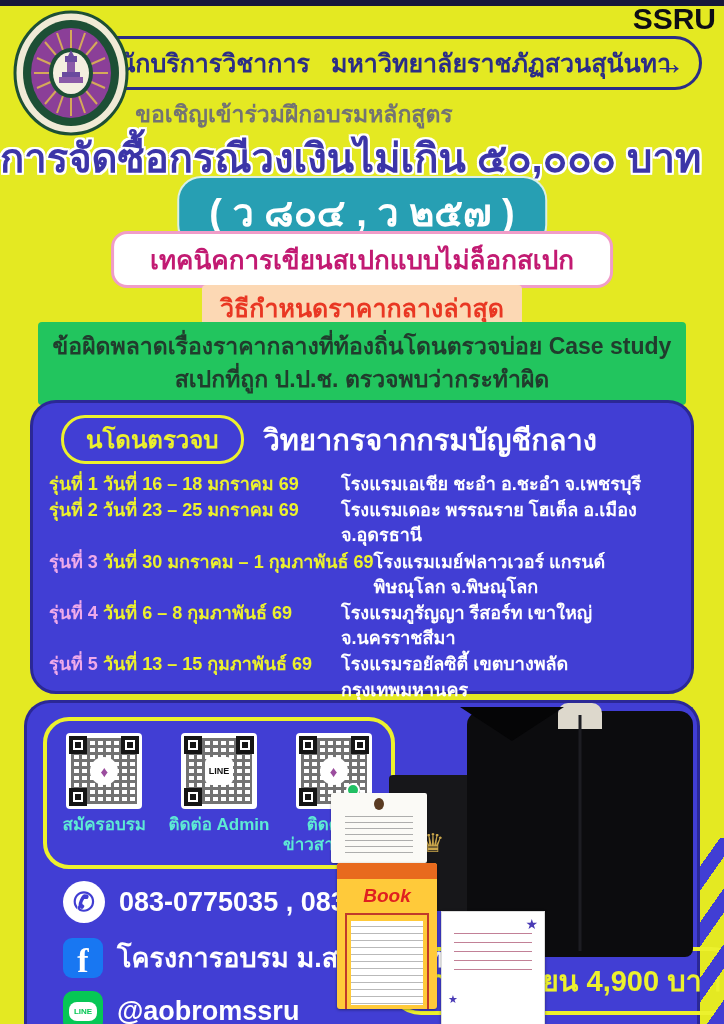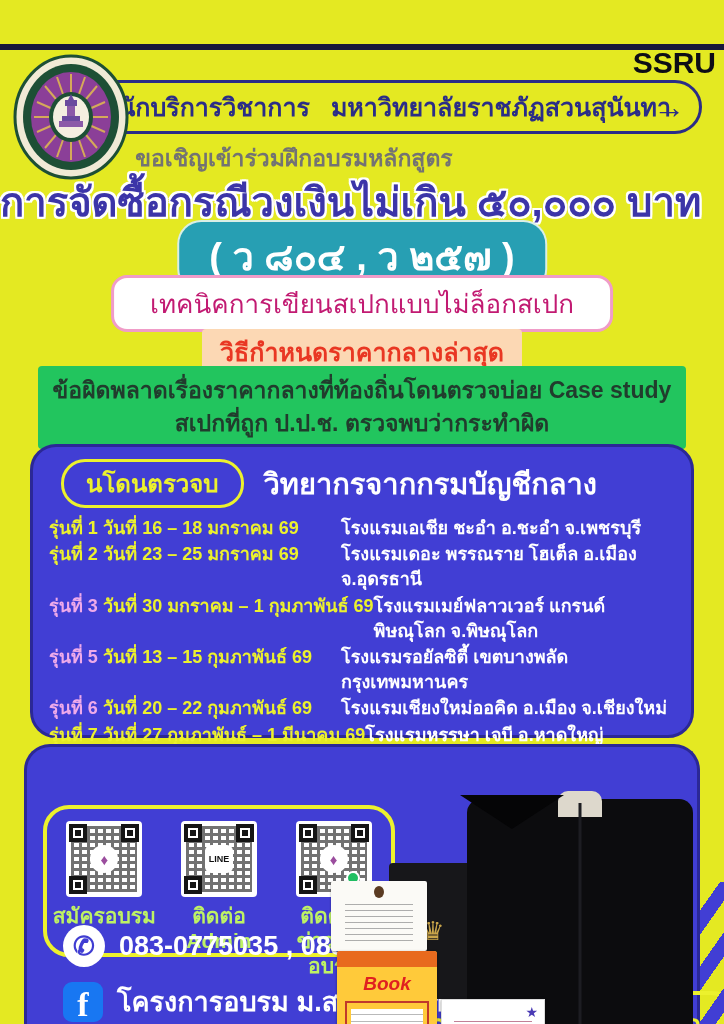--- a/index.html
+++ b/index.html
@@ -1,38 +1,38 @@
 <!DOCTYPE html>
 <html><head>
 <meta charset="utf-8">
 <style>
   html,body{margin:0;padding:0;}
   body{width:724px;height:1024px;position:relative;overflow:hidden;
        background:#e4e922;font-family:"Liberation Sans",sans-serif;}
-  .abs{position:absolute;margin-top:44px;}
+  .abs{position:absolute;}
 
   
   .topbar{left:0;top:0;width:724px;height:6px;background:#17183a;}
 
   
   .ssru{right:8px;top:2px;font-size:30px;font-weight:bold;color:#0d0d16;letter-spacing:0px;}
   .banner{left:58px;top:36px;width:644px;height:54px;border:3px solid #2b2d87;
           border-radius:12px 42px 42px 12px;display:flex;align-items:center;justify-content:center;box-sizing:border-box;}
   .banner-text{color:#2b2d87;font-weight:bold;font-size:25px;word-spacing:14px;white-space:nowrap;}
   .banner-arrow{position:absolute;right:14px;color:#2b2d87;font-size:32px;font-weight:bold;line-height:1;}
   .logo{left:12px;top:10px;width:118px;height:126px;}
   .invite{left:0;top:96px;width:588px;text-align:center;color:#737373;font-weight:bold;font-size:23px;}
 
   
   .title{left:0;top:126px;width:724px;text-align:left;font-size:40px;font-weight:bold;color:#3c35a8;
     text-shadow:-2px -2px 0 #fff,2px -2px 0 #fff,-2px 2px 0 #fff,2px 2px 0 #fff,0 -2px 0 #fff,0 2px 0 #fff,-2px 0 0 #fff,2px 0 0 #fff;}
   .code-pill{left:50%;top:178px;transform:translateX(-50%);background:#279fb3;border-radius:22px;
     padding:4px 30px;color:#fff;font-weight:bold;font-size:38px;white-space:nowrap;box-shadow:0 0 0 2px #d9efe6;}
   .spec-pill{left:50%;top:231px;transform:translateX(-50%);background:#fff;border:3px solid #f09cc8;border-radius:16px;
-    padding:5px 36px;color:#c21a72;font-weight:normal;font-size:26px;white-space:nowrap;}
+    padding:5px 36px;color:#c21a72;font-weight:bold;font-size:26px;white-space:nowrap;}
   .price-box{left:50%;top:285px;transform:translateX(-50%);background:#fcd8b4;border-radius:4px;
     padding:3px 18px;color:#e93723;font-weight:bold;font-size:25px;white-space:nowrap;}
   .note-box{left:38px;top:322px;width:648px;background:#22c55e;border-radius:4px;box-sizing:border-box;
     padding:8px 8px;color:#213c2d;font-weight:bold;font-size:23px;text-align:center;line-height:1.45;}
 
   
   .sched{left:30px;top:400px;width:664px;height:294px;background:#413ed4;border:3px solid #2b2896;
     border-radius:26px;box-sizing:border-box;}
   .sched-head{display:flex;align-items:center;gap:20px;padding:12px 0 0 28px;}
   .badge{border:3px solid #ecf12d;border-radius:24px;padding:2px 22px;color:#ecf12d;font-weight:bold;font-size:24px;}
@@ -54,21 +54,21 @@
     background:repeating-linear-gradient(0deg,#151515 0 3px,transparent 3px 7px),
                repeating-linear-gradient(90deg,#151515 0 3px,transparent 3px 8px);}
   .qm{position:absolute;width:18px;height:18px;border:4px solid #151515;box-sizing:border-box;background:#fff;}
   .qm::after{content:"";position:absolute;inset:2px;background:#151515;}
   .qm.tl{left:3px;top:3px;} .qm.tr{right:3px;top:3px;} .qm.bl{left:3px;bottom:3px;}
   .qcenter{position:absolute;left:50%;top:50%;transform:translate(-50%,-50%);width:28px;height:28px;
     background:#fff;border-radius:50%;display:flex;align-items:center;justify-content:center;
     font-size:15px;color:#9b4d9e;font-weight:bold;}
   .qcenter.line-c{border-radius:6px;color:#111;font-size:9px;letter-spacing:0;}
   .qbadge{position:absolute;right:12px;bottom:12px;width:10px;height:10px;background:#21c063;border-radius:50%;border:2px solid #fff;}
-  .qr-label{margin-top:6px;color:#bef264;font-weight:bold;font-size:21px;line-height:1.2;}
+  .qr-label{margin-top:6px;color:#5eead4;font-weight:bold;font-size:17px;line-height:1.2;}
 
   .contact-row{display:flex;align-items:center;gap:14px;position:absolute;left:36px;}
   .contact-text{color:#fff;font-weight:bold;font-size:27px;white-space:nowrap;}
   .phone-ic{width:42px;height:42px;background:#fff;border-radius:50%;display:flex;align-items:center;justify-content:center;
     color:#403dd2;font-size:26px;font-weight:bold;}
   .fb-ic{width:40px;height:40px;background:#1877f2;border-radius:9px;display:flex;align-items:flex-end;justify-content:center;
     color:#fff;font-size:34px;font-weight:bold;font-family:"Liberation Serif",serif;overflow:hidden;line-height:.95;}
   .line-ic{width:40px;height:40px;background:#06c755;border-radius:10px;display:flex;align-items:center;justify-content:center;}
   .line-bubble{width:28px;height:19px;background:#fff;border-radius:8px;display:flex;align-items:center;justify-content:center;
     color:#06c755;font-size:8px;font-weight:bold;}
@@ -176,20 +176,24 @@
     </div>
     <div class="row">
       <div class="date-cell"><span class="run">รุ่นที่ 2</span> <span>วันที่ 23 – 25 มกราคม 69</span></div>
       <div class="venue-cell">โรงแรมเดอะ พรรณราย โฮเต็ล อ.เมือง จ.อุดรธานี</div>
     </div>
     <div class="row">
       <div class="date-cell"><span class="run pink">รุ่นที่ 3</span> <span>วันที่ 30 มกราคม – 1 กุมภาพันธ์ 69</span></div>
       <div class="venue-cell">โรงแรมเมย์ฟลาวเวอร์ แกรนด์ พิษณุโลก จ.พิษณุโลก</div>
     </div>
     <div class="row">
+      <div class="date-cell"><span class="run pink">รุ่นที่ 4</span> <span>วันที่ 6 – 8 กุมภาพันธ์ 69</span></div>
+      <div class="venue-cell">โรงแรมภูรัญญา รีสอร์ท เขาใหญ่ จ.นครราชสีมา</div>
+    </div>
+    <div class="row">
       <div class="date-cell"><span class="run pink">รุ่นที่ 5</span> <span>วันที่ 13 – 15 กุมภาพันธ์ 69</span></div>
       <div class="venue-cell">โรงแรมรอยัลซิตี้ เขตบางพลัด กรุงเทพมหานคร</div>
     </div>
     <div class="row">
       <div class="date-cell"><span class="run pink">รุ่นที่ 6</span> <span>วันที่ 20 – 22 กุมภาพันธ์ 69</span></div>
       <div class="venue-cell">โรงแรมเชียงใหม่ออคิด อ.เมือง จ.เชียงใหม่</div>
     </div>
     <div class="row">
       <div class="date-cell"><span class="run">รุ่นที่ 7</span> <span>วันที่ 27 กุมภาพันธ์ – 1 มีนาคม 69</span></div>
       <div class="venue-cell">โรงแรมหรรษา เจบี อ.หาดใหญ่ จ.สงขลา</div>

